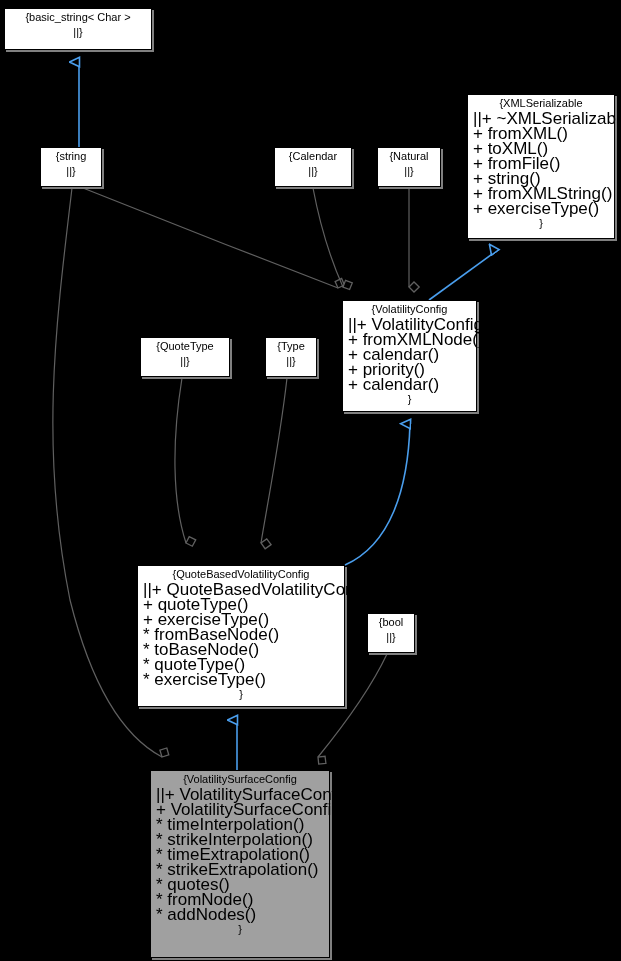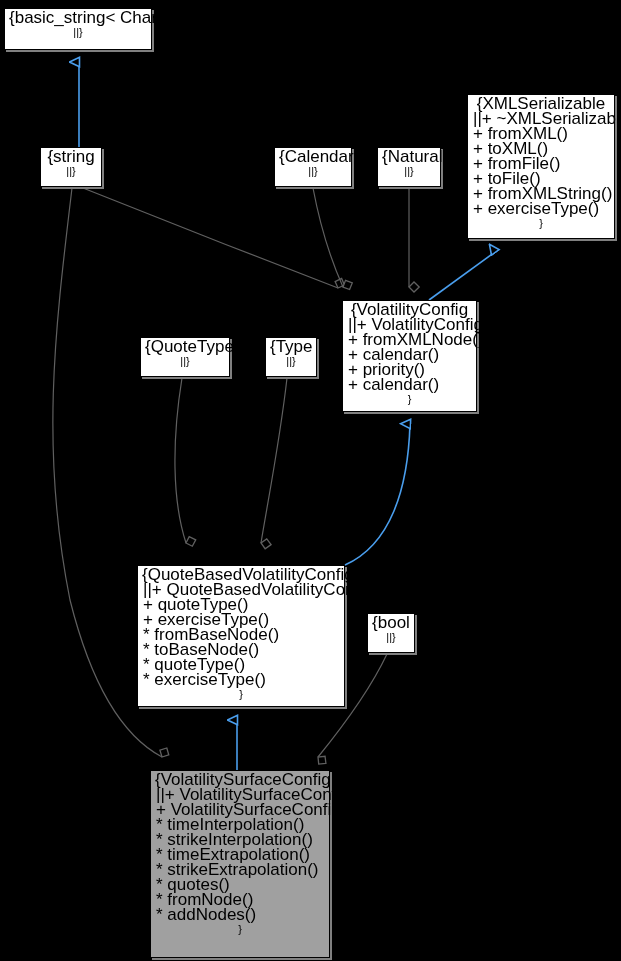--- a/index.html
+++ b/index.html
@@ -30,21 +30,21 @@
     border: 1px solid #000000;
     box-shadow: 2px 2px 0 0 #808080;
     padding: 0;
     z-index: 5;
   }
   .node.highlight {
     background: #a0a0a0;
   }
   .node .title {
     text-align: center;
-    font-size: 17px;
+    font-size: 11px;
     line-height: 15px;
     color: #000000;
     white-space: nowrap;
     padding: 1px 4px 0 4px;
   }
   .node .members {
     padding: 0 4px 1px 5px;
   }
   .node .member {
     font-size: 17px;
@@ -121,21 +121,21 @@
         <div class="title">{Natural</div>
         <div class="emptyrow">||}</div>
       </div>
       <div class="node" style="left: 467px; top: 94px; width: 148px; height: 145px;">
         <div class="title">{XMLSerializable</div>
         <div class="members">
           <div class="member">||+ ~XMLSerializable()</div>
           <div class="member">+ fromXML()</div>
           <div class="member">+ toXML()</div>
           <div class="member">+ fromFile()</div>
-          <div class="member">+ toFile()</div>
+          <div class="member">+ string()</div>
           <div class="member">+ fromXMLString()</div>
           <div class="member">+ exerciseType()</div>
         </div>
         <div class="closebrace">}</div>
       </div>
       <div class="node" style="left: 342px; top: 300px; width: 135px; height: 112px;">
         <div class="title">{VolatilityConfig</div>
         <div class="members">
           <div class="member">||+ VolatilityConfig()</div>
           <div class="member">+ fromXMLNode()</div>

